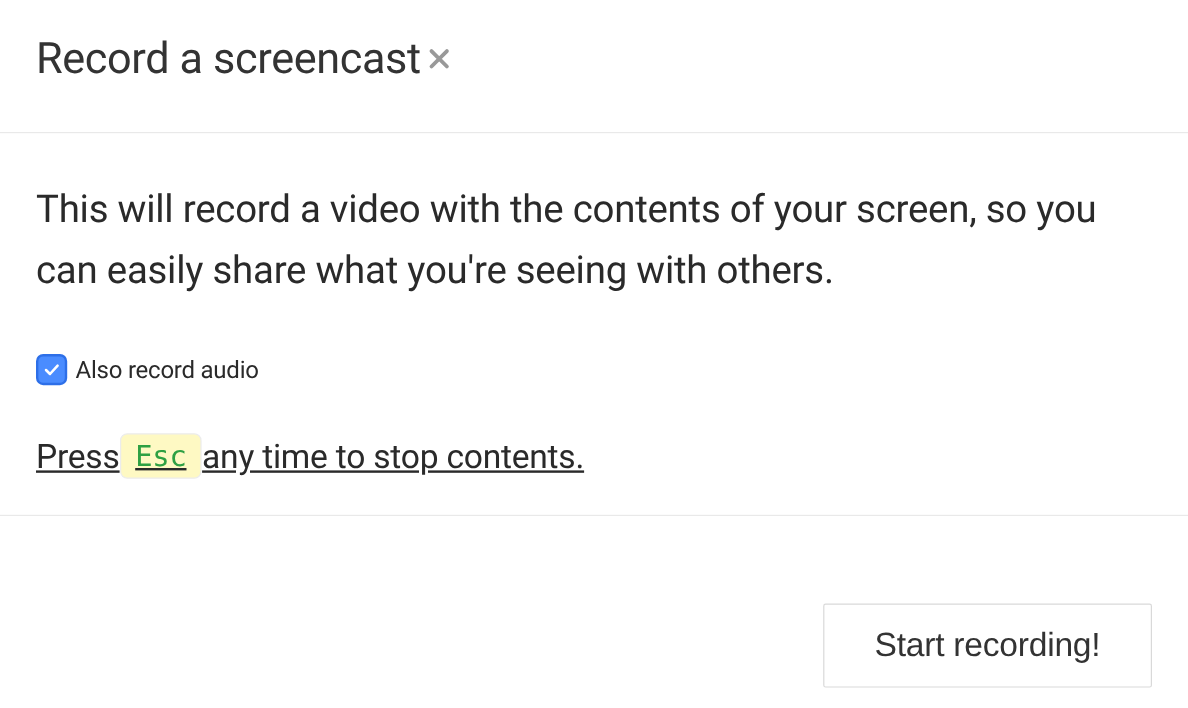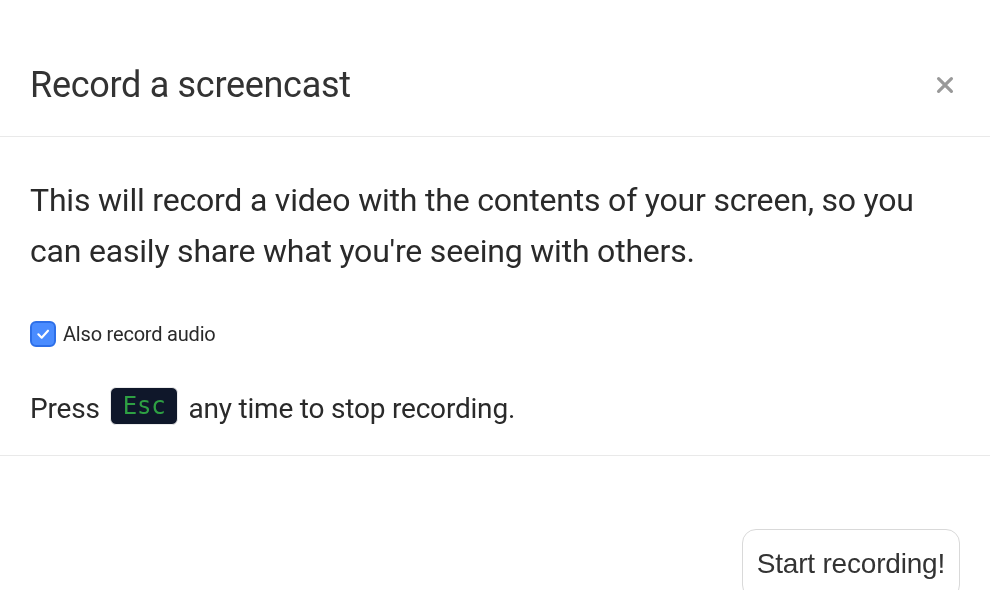--- a/index.html
+++ b/index.html
@@ -14,25 +14,24 @@
       height: 590px;
       overflow: hidden;
     }
     .modal {
       display: flex;
       flex-direction: column;
       height: 100%;
     }
     .modal-header {
       display: flex;
-      justify-content: space-between;
+      justify-content: flex-start;
       align-items: center;
-      padding: 28px 30px 30px 30px;
+      padding: 28px 30px 40px 30px;
       border-bottom: 1px solid #e9e9e9;
-      margin-top: 36px;
     }
     .modal-title {
       font-size: 36px;
       font-weight: 400;
       color: #333333;
       letter-spacing: -0.3px;
     }
     .close-btn {
       background: none;
       border: none;
@@ -84,48 +83,49 @@
     .checkbox-label {
       font-size: 20px;
       color: #2a2a2a;
       margin-left: 7px;
       letter-spacing: -0.2px;
     }
     .hint-line {
       font-size: 28px;
       color: #2a2a2a;
       display: flex;
-      align-items: flex-end;
+      align-items: center;
       flex-wrap: wrap;
       gap: 0;
       letter-spacing: -0.2px;
+      text-decoration: underline;
     }
     .kbd {
       font-family: ui-monospace, "SFMono-Regular", Menlo, Consolas, monospace;
       font-size: 24px;
       color: #2ea043;
-      background: #0f172a;
+      background: #fef9c3;
       border: 1px solid #ececec;
       border-radius: 6px;
       padding: 4px 12px;
-      margin: 0 10px;
+      margin: 0 0;
     }
     .modal-footer {
       border-top: 1px solid #e9e9e9;
       padding: 28px 30px;
       display: flex;
       justify-content: flex-end;
     }
     .primary-btn {
       font-size: 28px;
       color: #333333;
       background: #ffffff;
       border: 1px solid #d9d9d9;
-      border-radius: 14px;
-      padding: 18px 14px;
+      border-radius: 2px;
+      padding: 18px 42px;
       cursor: pointer;
       letter-spacing: -0.2px;
       margin-top: 45px;
     }
   </style>
 </head>
 <body>
 
 <div class="modal">
   <div class="modal-header">
@@ -145,20 +145,20 @@
         <svg viewBox="0 0 24 24">
           <path d="M5 12.5 L10 17.5 L19.5 7" stroke="#ffffff" stroke-width="3.2" stroke-linecap="round" stroke-linejoin="round" fill="none"></path>
         </svg>
       </div>
       <span class="checkbox-label">Also record audio</span>
     </div>
 
     <div class="hint-line">
       <span>Press</span>
       <span class="kbd">Esc</span>
-      <span> any time to stop recording.</span>
+      <span> any time to stop contents.</span>
     </div>
   </div>
 
   <div class="modal-footer">
     <button class="primary-btn">Start recording!</button>
   </div>
 </div>
 
 </body></html>

